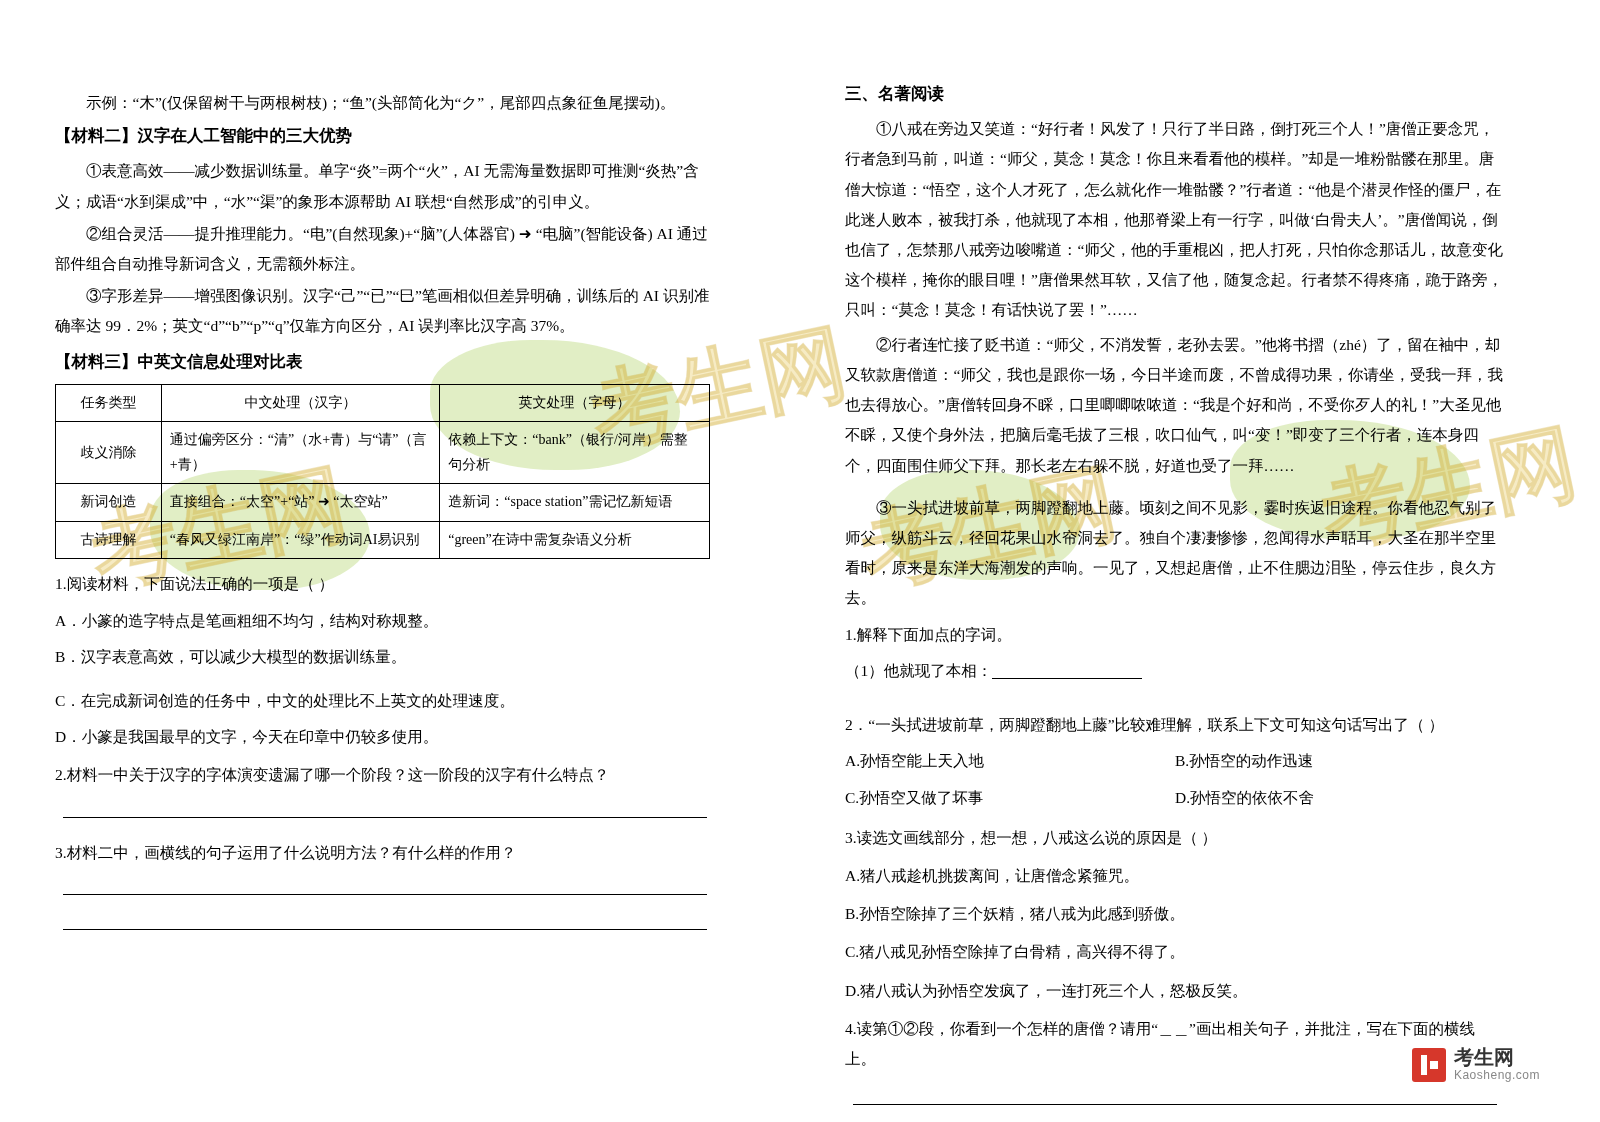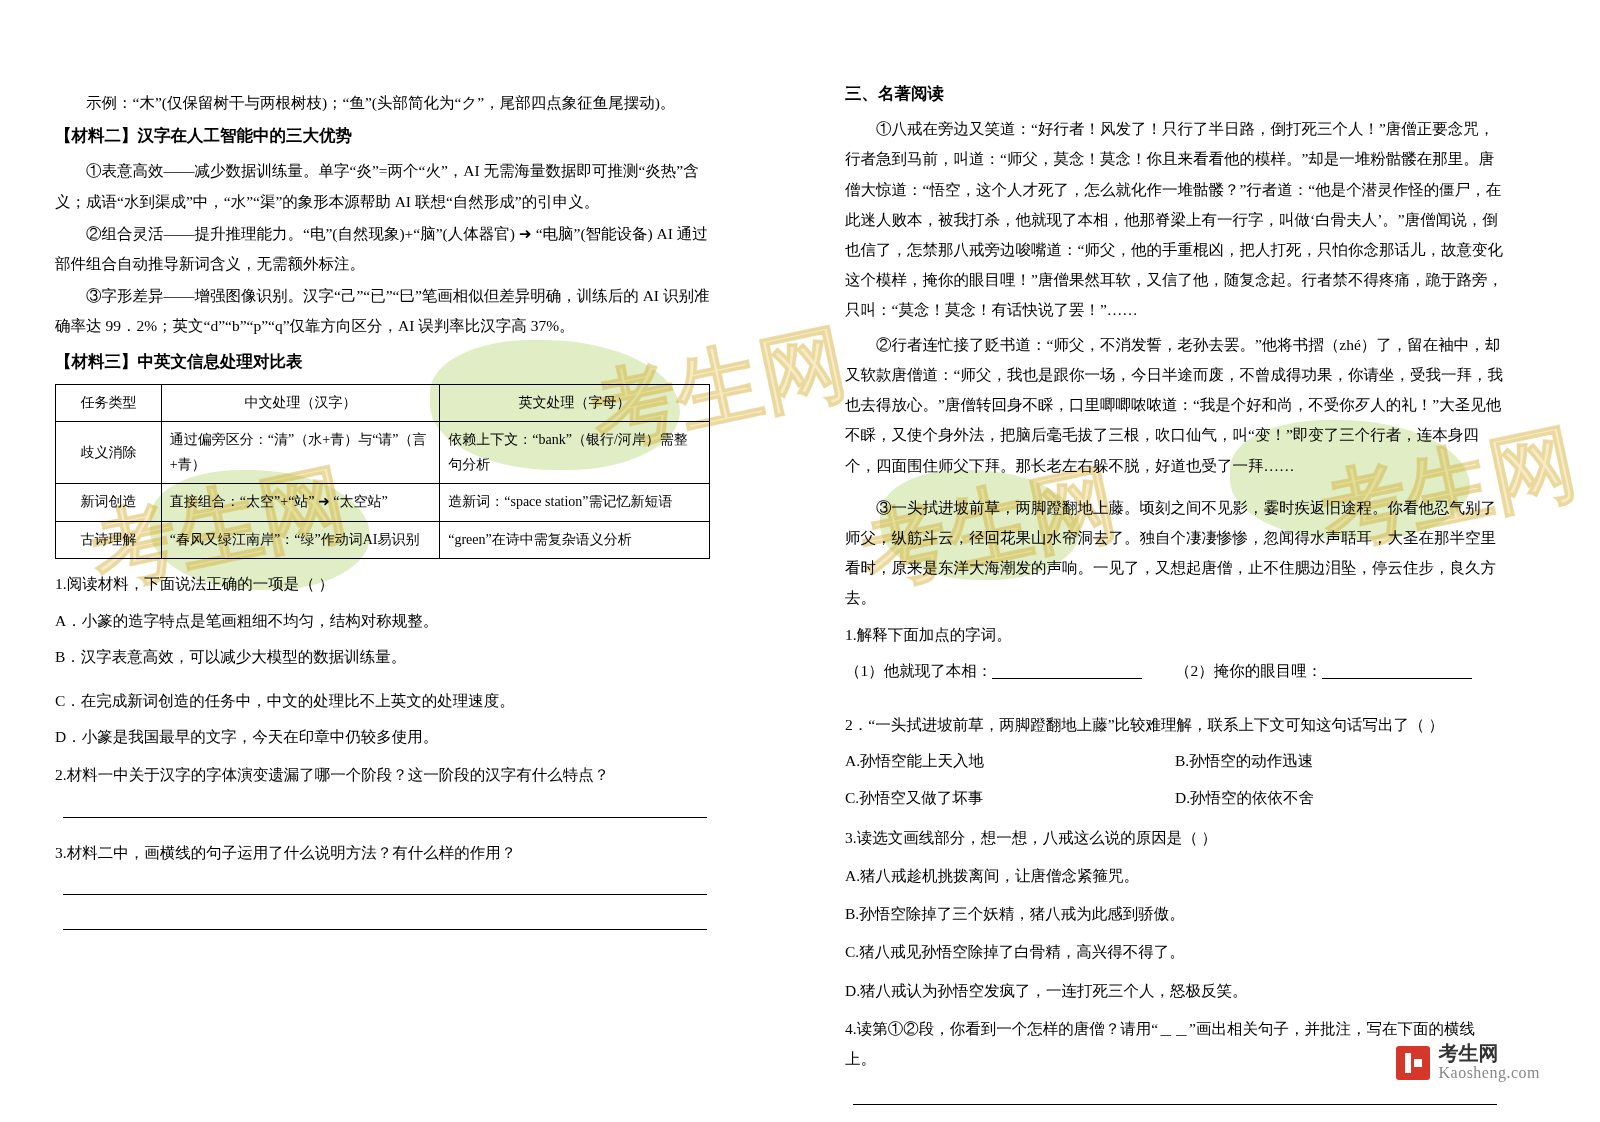--- a/index.html
+++ b/index.html
@@ -121,22 +121,22 @@
     background: #fff;
   }
   .logo-text-cn {
     font-family: "Liberation Sans", sans-serif;
     font-size: 20px;
     font-weight: bold;
     color: #333;
     line-height: 1.05;
   }
   .logo-text-en {
-    font-family: Liberation Serif, serif;
-    font-size: 16px;
+    font-family: Liberation Sans, sans-serif;
+    font-size: 12px;
     color: #888;
     letter-spacing: 0.5px;
   }
   .sub-q { margin-top: 6px; }
 </style>
 </head>
 <body>
 
 <div class="page">
 
@@ -211,23 +211,20 @@
     <p class="indent2" style="margin-top:4px;">①八戒在旁边又笑道：“好行者！风发了！只行了半日路，倒打死三个人！”唐僧正要念咒，行者急到马前，叫道：“师父，莫念！莫念！你且来看看他的模样。”却是一堆粉骷髅在那里。唐僧大惊道：“悟空，这个人才死了，怎么就化作一堆骷髅？”行者道：“他是个潜灵作怪的僵尸，在此迷人败本，被我打杀，他就现了本相，他那脊梁上有一行字，叫做‘白骨夫人’。”唐僧闻说，倒也信了，怎禁那八戒旁边唆嘴道：“师父，他的手重棍凶，把人打死，只怕你念那话儿，故意变化这个模样，掩你的眼目哩！”唐僧果然耳软，又信了他，随复念起。行者禁不得疼痛，跪于路旁，只叫：“莫念！莫念！有话快说了罢！”……</p>
     <p class="indent2" style="margin-top:4px;">②行者连忙接了贬书道：“师父，不消发誓，老孙去罢。”他将书摺（zhé）了，留在袖中，却又软款唐僧道：“师父，我也是跟你一场，今日半途而废，不曾成得功果，你请坐，受我一拜，我也去得放心。”唐僧转回身不睬，口里唧唧哝哝道：“我是个好和尚，不受你歹人的礼！”大圣见他不睬，又使个身外法，把脑后毫毛拔了三根，吹口仙气，叫“变！”即变了三个行者，连本身四个，四面围住师父下拜。那长老左右躲不脱，好道也受了一拜……</p>
     <p class="indent2" style="margin-top:12px;">③一头拭进坡前草，两脚蹬翻地上藤。顷刻之间不见影，霎时疾返旧途程。你看他忍气别了师父，纵筋斗云，径回花果山水帘洞去了。独自个凄凄惨惨，忽闻得水声聒耳，大圣在那半空里看时，原来是东洋大海潮发的声响。一见了，又想起唐僧，止不住腮边泪坠，停云住步，良久方去。</p>
 
     <p style="margin-top:6px;">1.解释下面加点的字词。</p>
 
     <div class="optrow sub-q">
       <div>
         <span>（1）他就现了本相：</span><span class="fillline"></span>
       </div>
-      <div>
-        <span>（2）掩你的眼目哩：</span><span class="fillline"></span>
-      </div>
     </div>
 
     <p style="margin-top:24px;">2．“一头拭进坡前草，两脚蹬翻地上藤”比较难理解，联系上下文可知这句话写出了（        ）</p>
     <div class="optrow" style="margin-top:6px;">
       <div>A.孙悟空能上天入地</div>
       <div>B.孙悟空的动作迅速</div>
     </div>
     <div class="optrow" style="margin-top:6px;">
       <div>C.孙悟空又做了坏事</div>
       <div>D.孙悟空的依依不舍</div>

